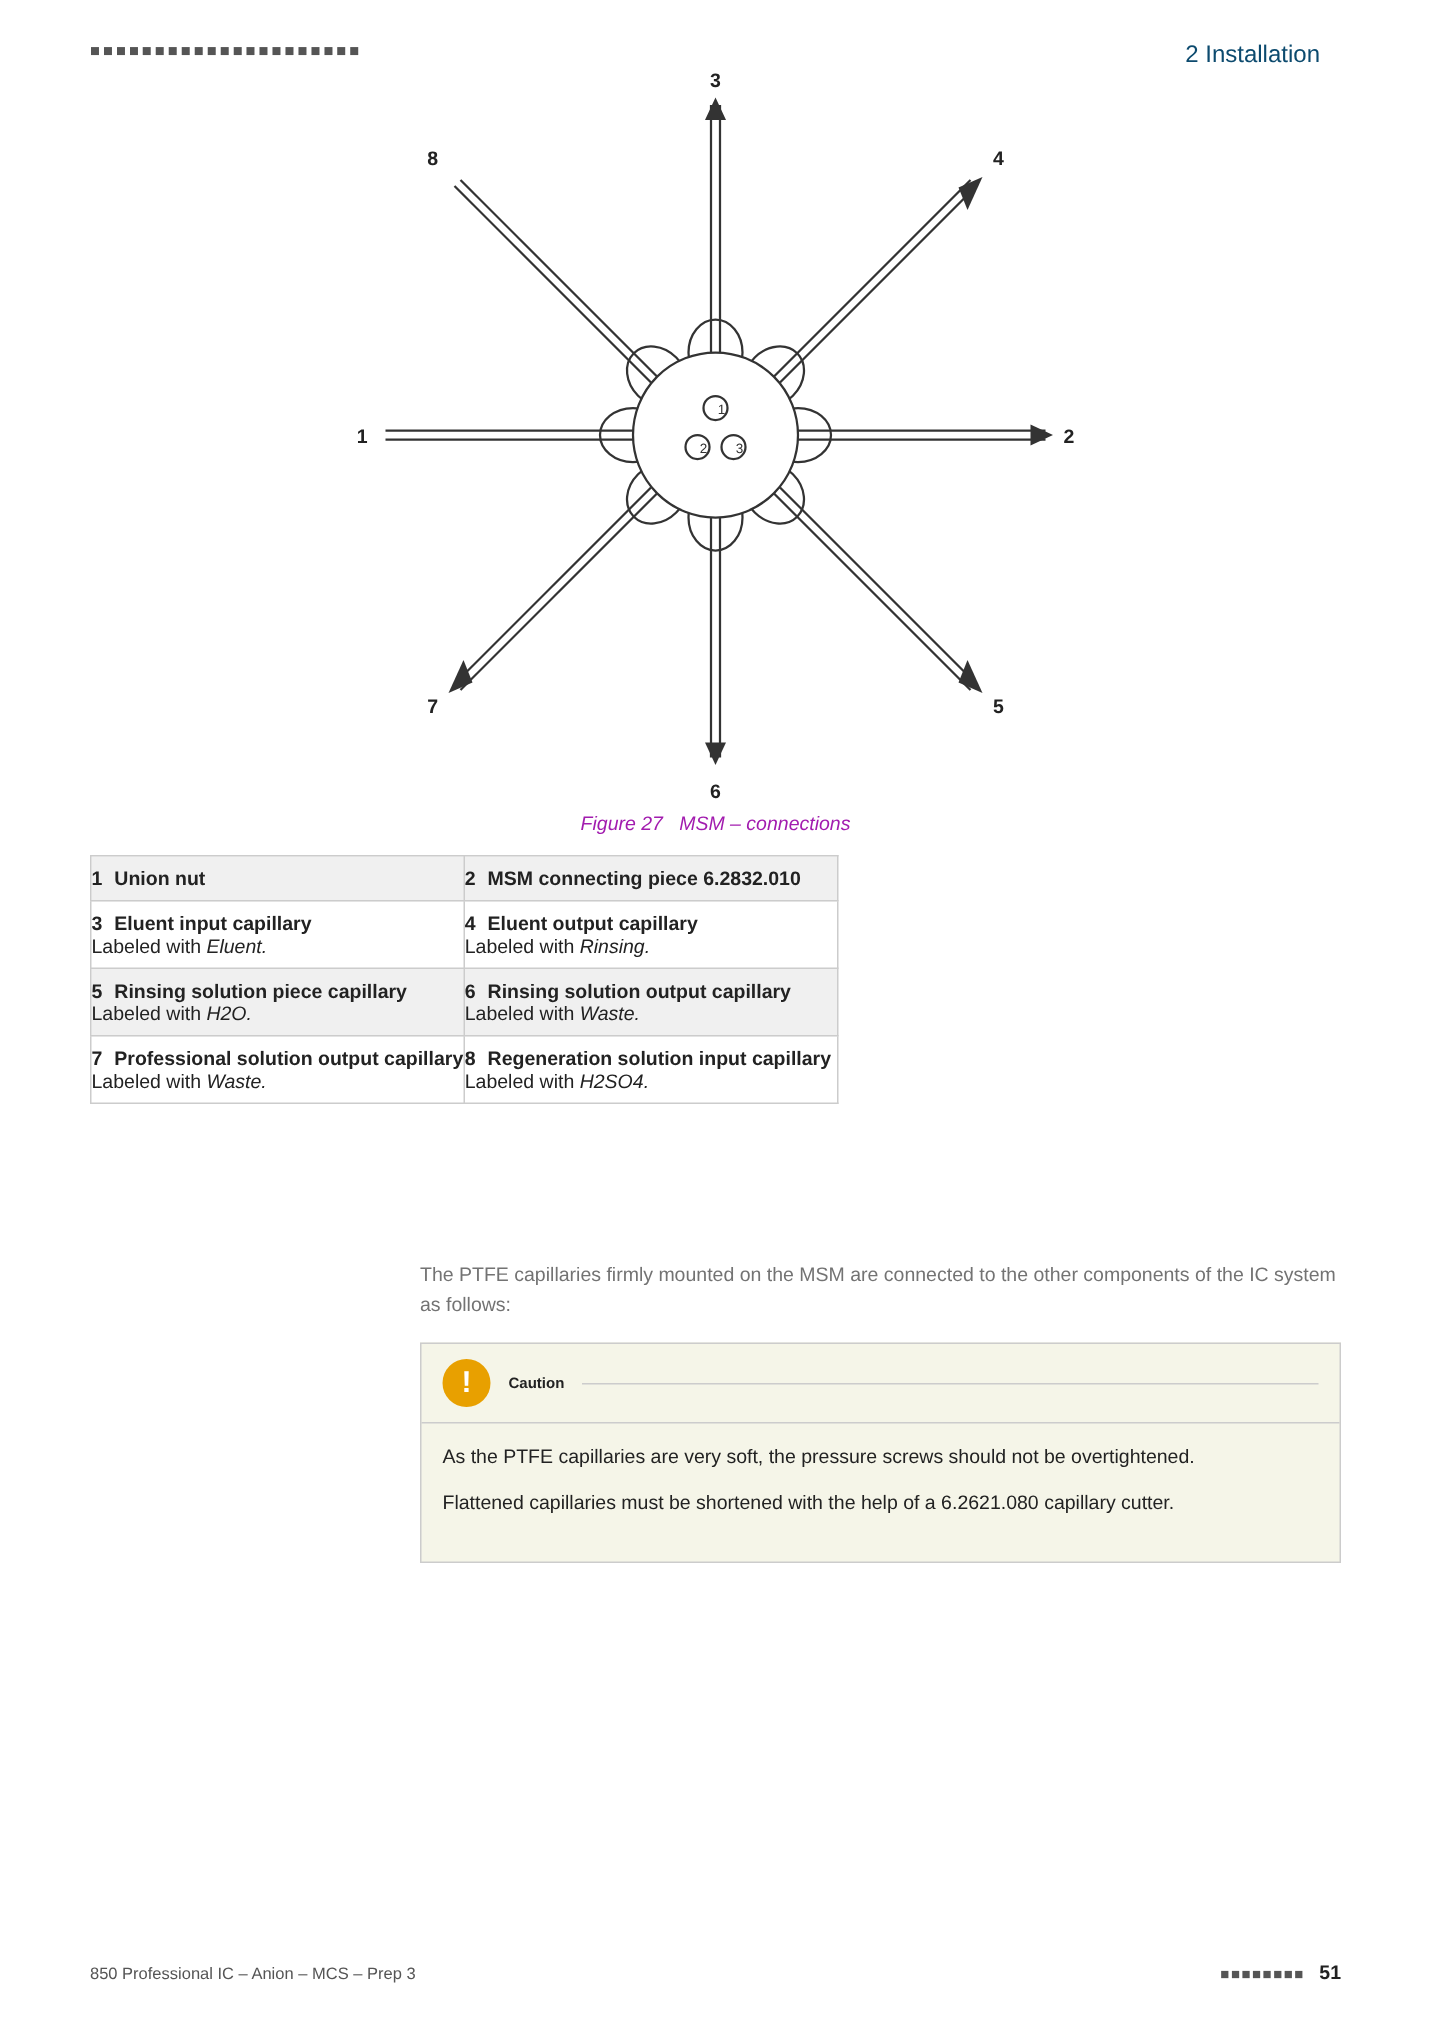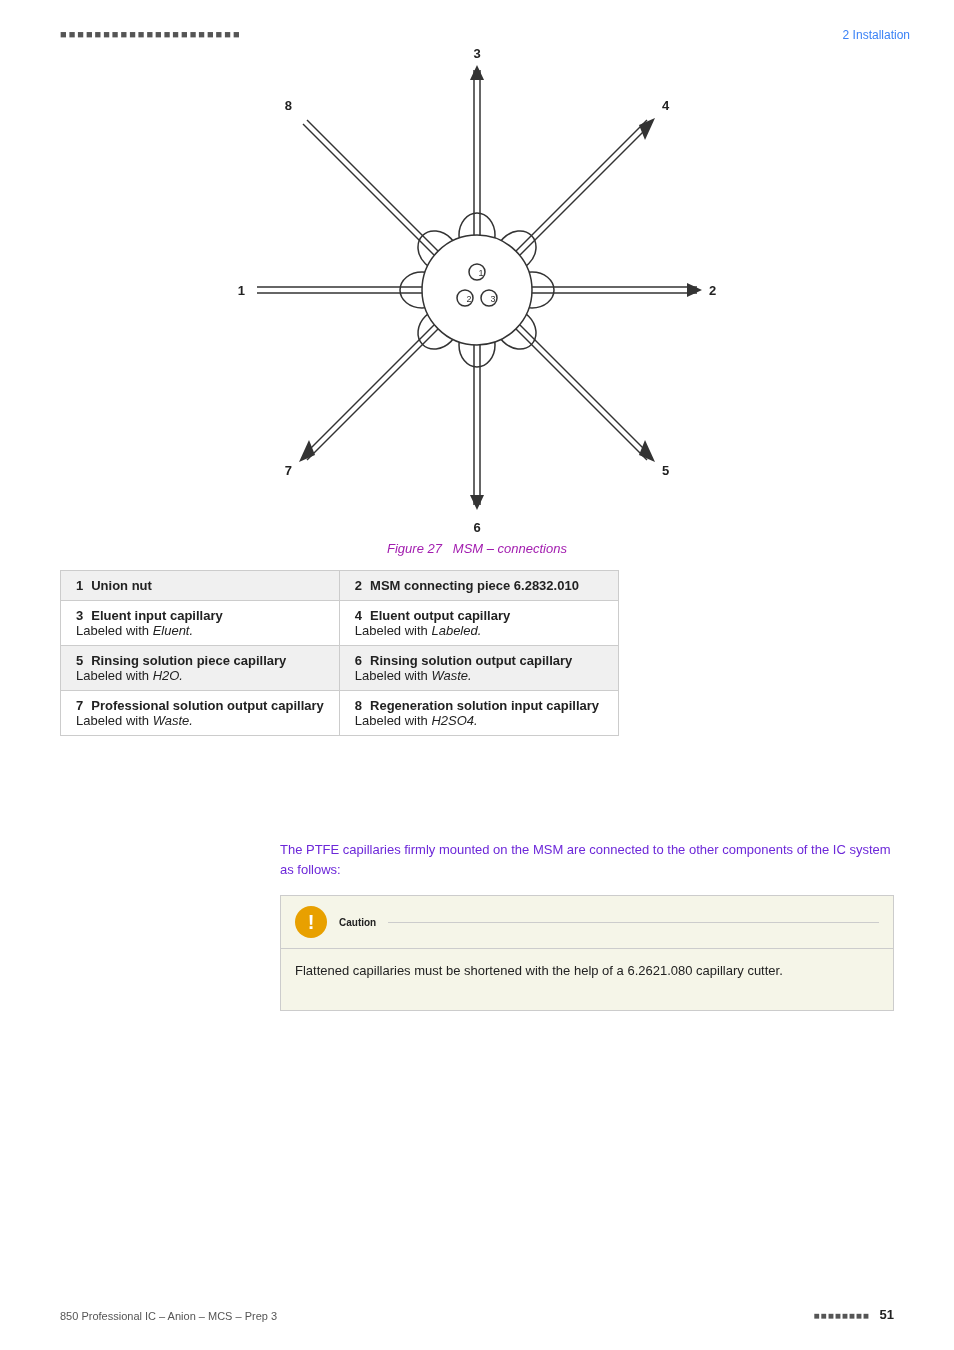--- a/index.html
+++ b/index.html
@@ -18,23 +18,23 @@
       position: absolute;
       top: 28px;
       left: 60px;
       font-size: 11px;
       color: #555;
       letter-spacing: 2px;
     }
     .header-section {
       position: absolute;
       top: 28px;
-      right: 44px;
-      font-size: 12px;
-      color: #3b82f6;
+      right: 74px;
+      font-size: 16px;
+      color: #0c4a6e;
     }
 
     
     .diagram-container {
       position: absolute;
       top: 60px;
       left: 50%;
       transform: translateX(-50%);
       width: 500px;
       height: 480px;
@@ -50,21 +50,21 @@
 
     
     .parts-table {
       position: absolute;
       top: 570px;
       left: 60px;
       right: 60px;
       border-collapse: collapse;
     }
     .parts-table td {
-      padding: 7px 15px;
+      padding: 7px 0;
       vertical-align: top;
       font-size: 13px;
       border: 1px solid #ccc;
       width: 50%;
     }
     .parts-table tr:nth-child(odd) td {
       background: #f0f0f0;
     }
     .parts-table tr:nth-child(even) td {
       background: #fff;
@@ -78,21 +78,21 @@
     }
 
     
     .body-text {
       position: absolute;
       top: 840px;
       left: 280px;
       right: 60px;
       font-size: 13px;
       line-height: 1.5;
-      color: #6d28d9;
+      color: #737373;
     }
 
     
     .caution-box {
       position: absolute;
       top: 895px;
       left: 280px;
       right: 60px;
       background: #f5f5e8;
       border: 1px solid #ccc;
@@ -262,21 +262,21 @@
 </div>
 
 <table class="parts-table">
   <tbody id="parts-tbody">
       <tr>
         <td><span class="part-num">1</span><span class="part-name">Union nut</span></td>
         <td><span class="part-num">2</span><span class="part-name">MSM connecting piece 6.2832.010</span></td>
       </tr>
       <tr>
         <td><span class="part-num">3</span><span class="part-name">Eluent input capillary</span><br><div>Labeled with <em>Eluent.</em></div></td>
-        <td><span class="part-num">4</span><span class="part-name">Eluent output capillary</span><br><div>Labeled with <em>Labeled.</em></div></td>
+        <td><span class="part-num">4</span><span class="part-name">Eluent output capillary</span><br><div>Labeled with <em>Rinsing.</em></div></td>
       </tr>
       <tr>
         <td><span class="part-num">5</span><span class="part-name">Rinsing solution piece capillary</span><br><div>Labeled with <em>H2O.</em></div></td>
         <td><span class="part-num">6</span><span class="part-name">Rinsing solution output capillary</span><br><div>Labeled with <em>Waste.</em></div></td>
       </tr>
       <tr>
         <td><span class="part-num">7</span><span class="part-name">Professional solution output capillary</span><br><div>Labeled with <em>Waste.</em></div></td>
         <td><span class="part-num">8</span><span class="part-name">Regeneration solution input capillary</span><br><div>Labeled with <em>H2SO4.</em></div></td>
       </tr>
     </tbody>
@@ -284,20 +284,21 @@
 
 <div class="body-text">The PTFE capillaries firmly mounted on the MSM are connected to the other components of the IC system as follows:</div>
 
 <div class="caution-box">
   <div class="caution-header">
     <div class="caution-icon">!</div>
     <div class="caution-title">Caution</div>
     <div style="flex:1; height:1px; background:#ccc; margin-left:12px;"></div>
   </div>
   <div class="caution-content">
+    <p id="caution-line-0">As the PTFE capillaries are very soft, the pressure screws should not be overtightened.</p>
     <p id="caution-line-1">Flattened capillaries must be shortened with the help of a 6.2621.080 capillary cutter.</p>
   </div>
 </div>
 
 <div class="footer-left">850 Professional IC – Anion – MCS – Prep 3</div>
 <div class="footer-right">
   <span class="footer-dots-right">■■■■■■■■</span>
   <span style="margin-left:6px;">51</span>
 </div>
 

